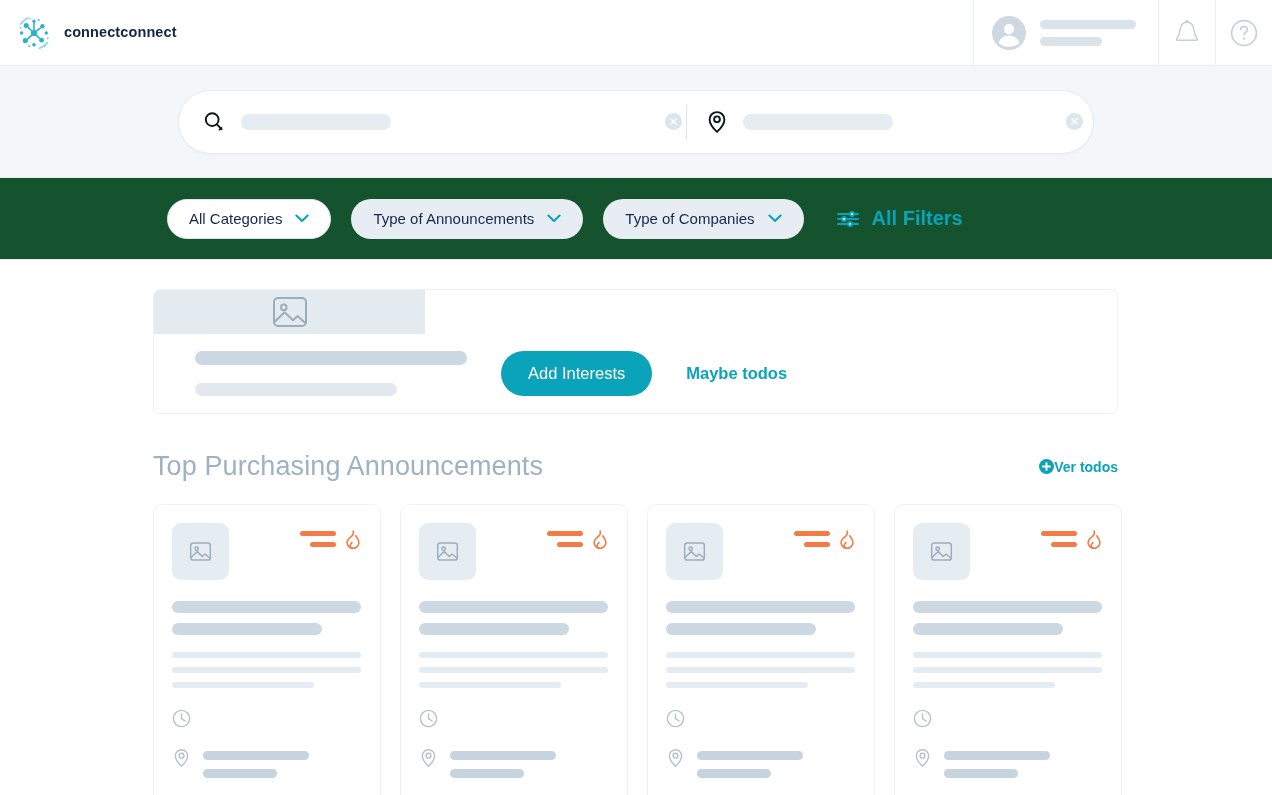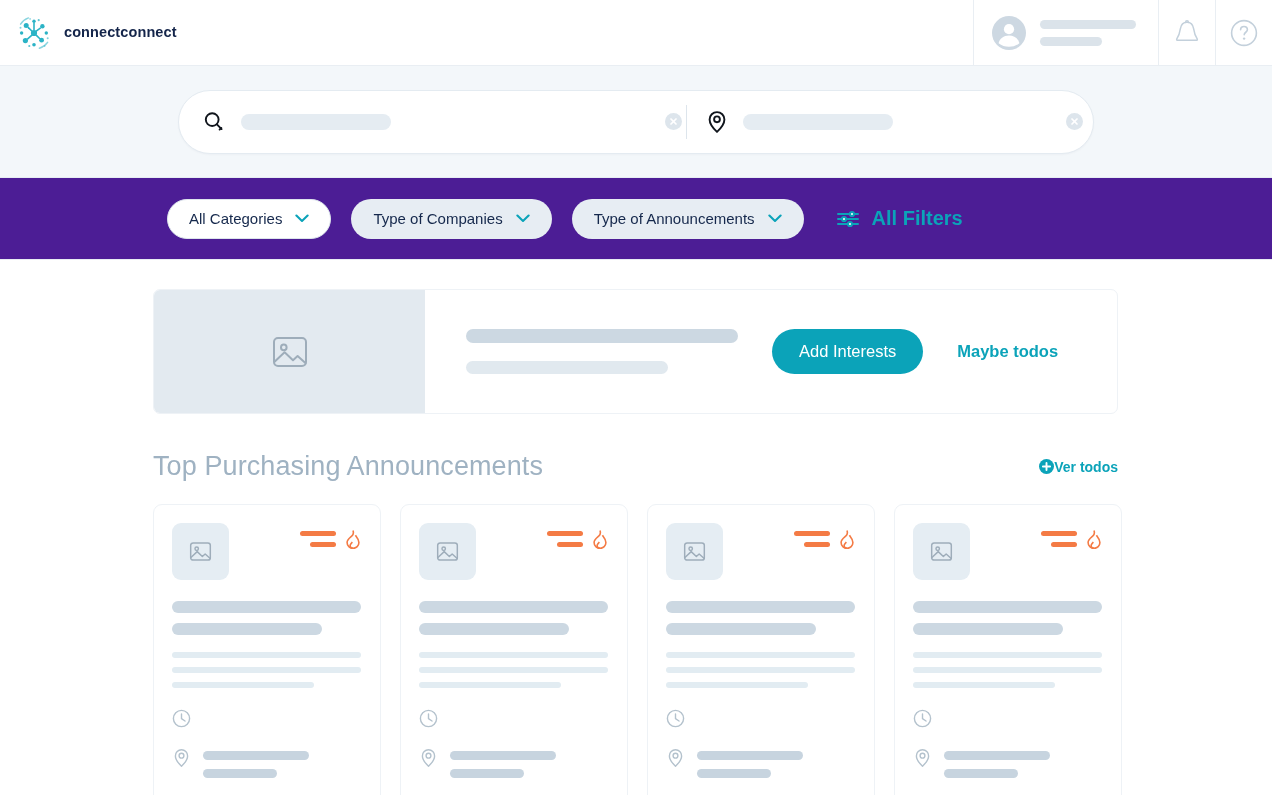--- a/index.html
+++ b/index.html
@@ -111,21 +111,21 @@
     font-size: 17px;
     font-family: "Liberation Sans", sans-serif;
     cursor: pointer;
     white-space: nowrap;
     flex: 0 0 auto;
   }
 
   
   .filter-band {
     height: 82px;
-    background: #4c1d95;
+    background: #14532d;
     display: flex;
     align-items: center;
     padding-left: 167px;
     gap: 20px;
     border-bottom: 1px solid #e6edf3;
   }
   .chip {
     height: 40px;
     border-radius: 21px;
     display: flex;
@@ -158,20 +158,21 @@
   .promo {
     width: 965px;
     height: 125px;
     margin-top: 29px;
     background: #ffffff;
     border: 1px solid #eef2f6;
     border-radius: 7px;
     display: flex;
     align-items: stretch;
     overflow: hidden;
+    flex-direction: column;
   }
   .promo-thumb {
     width: 271px;
     background: #e3eaf0;
     display: flex; align-items: center; justify-content: center;
     color: #9eadba;
   }
   .promo-body {
     flex: 1;
     display: flex;
@@ -401,28 +402,28 @@
 <div class="filter-band">
 
   <div class="chip primary">
     <span>All Categories</span>
     <svg class="chev" width="14" height="9" viewBox="0 0 14 9" fill="none" stroke="currentColor" stroke-width="2.1" stroke-linecap="round" stroke-linejoin="round">
         <path d="M1.4 1.6 L7 7 L12.6 1.6"></path>
       </svg>
   </div>
 
   <div class="chip">
-    <span>Type of Companies</span>
+    <span>Type of Announcements</span>
     <svg class="chev" width="14" height="9" viewBox="0 0 14 9" fill="none" stroke="currentColor" stroke-width="2.1" stroke-linecap="round" stroke-linejoin="round">
         <path d="M1.4 1.6 L7 7 L12.6 1.6"></path>
       </svg>
   </div>
 
   <div class="chip">
-    <span>Type of Announcements</span>
+    <span>Type of Companies</span>
     <svg class="chev" width="14" height="9" viewBox="0 0 14 9" fill="none" stroke="currentColor" stroke-width="2.1" stroke-linecap="round" stroke-linejoin="round">
         <path d="M1.4 1.6 L7 7 L12.6 1.6"></path>
       </svg>
   </div>
 
 
   <div class="all-filters">
     <svg class="sliders" width="24" height="18" viewBox="0 0 24 18" fill="none" stroke="currentColor" stroke-width="2" stroke-linecap="round">
       <line x1="2" y1="4" x2="22" y2="4"></line>
       <line x1="2" y1="9" x2="22" y2="9"></line>

